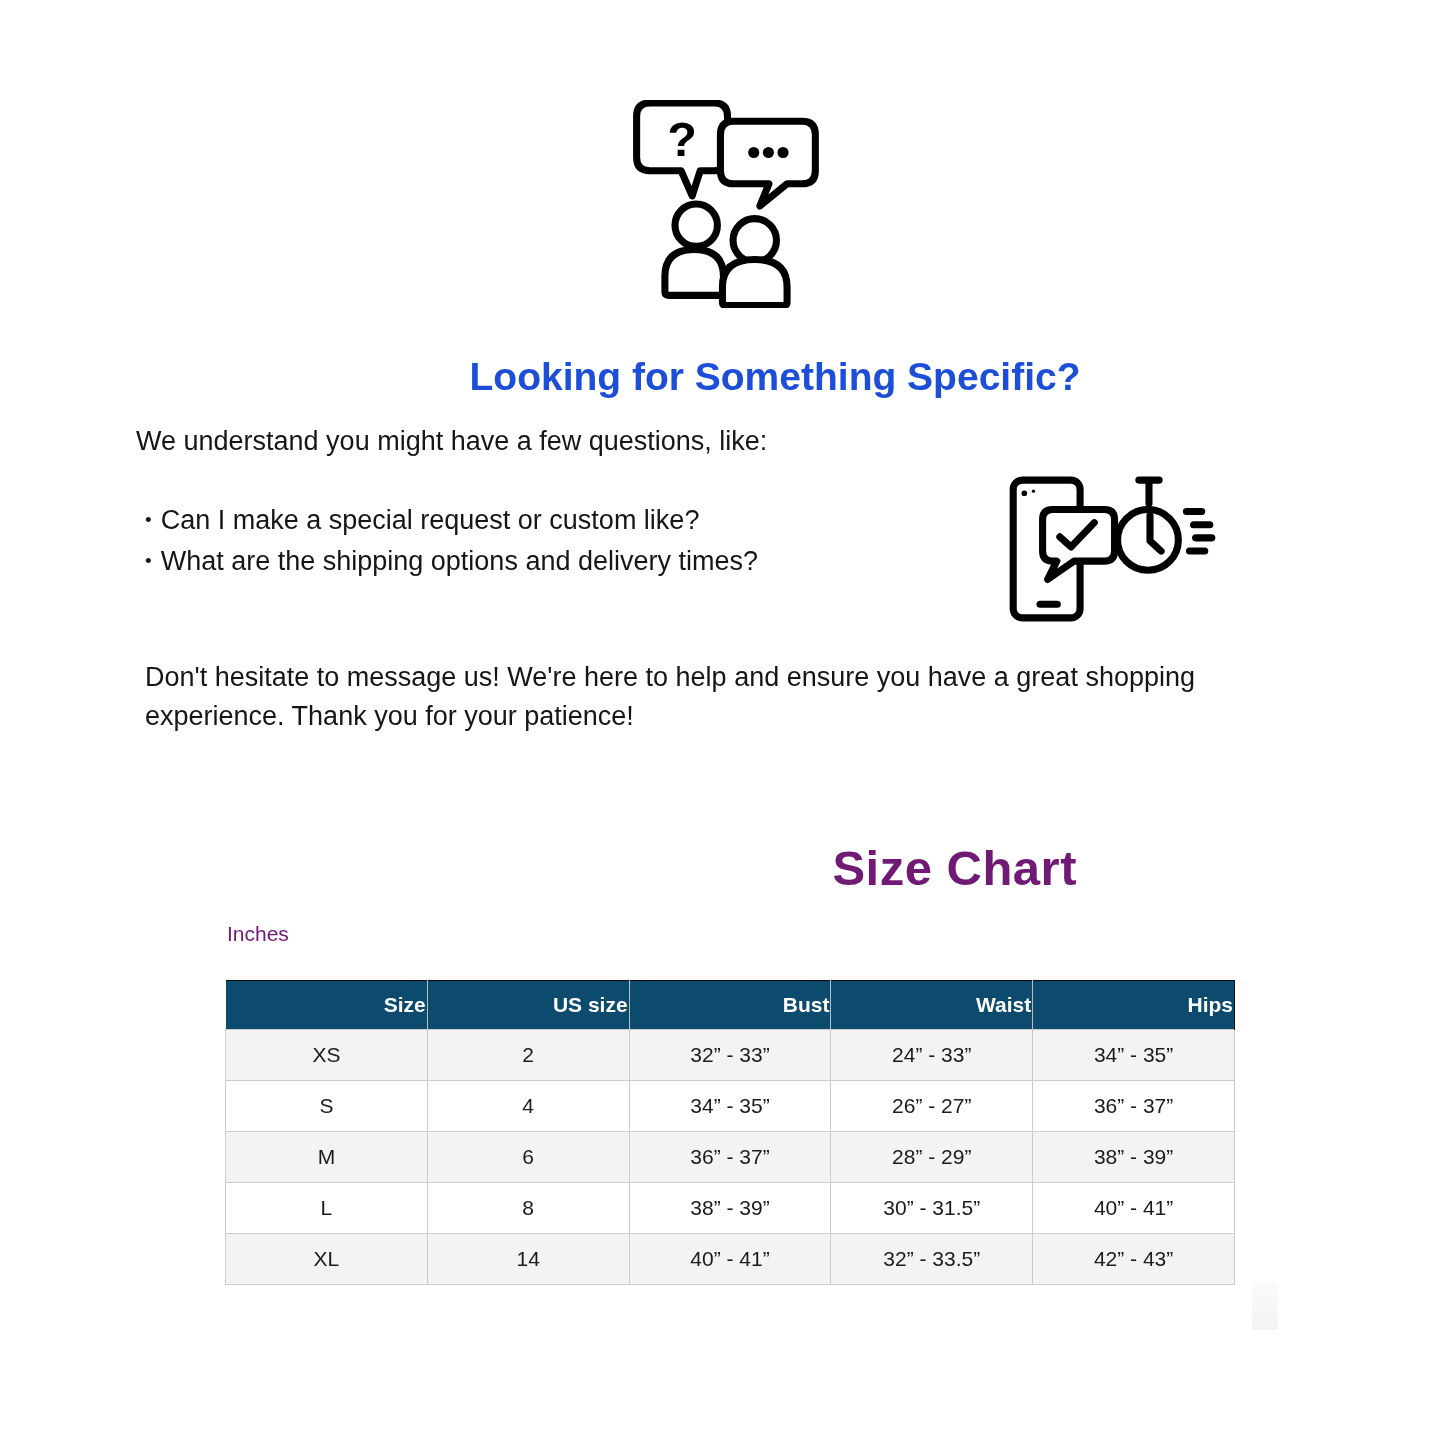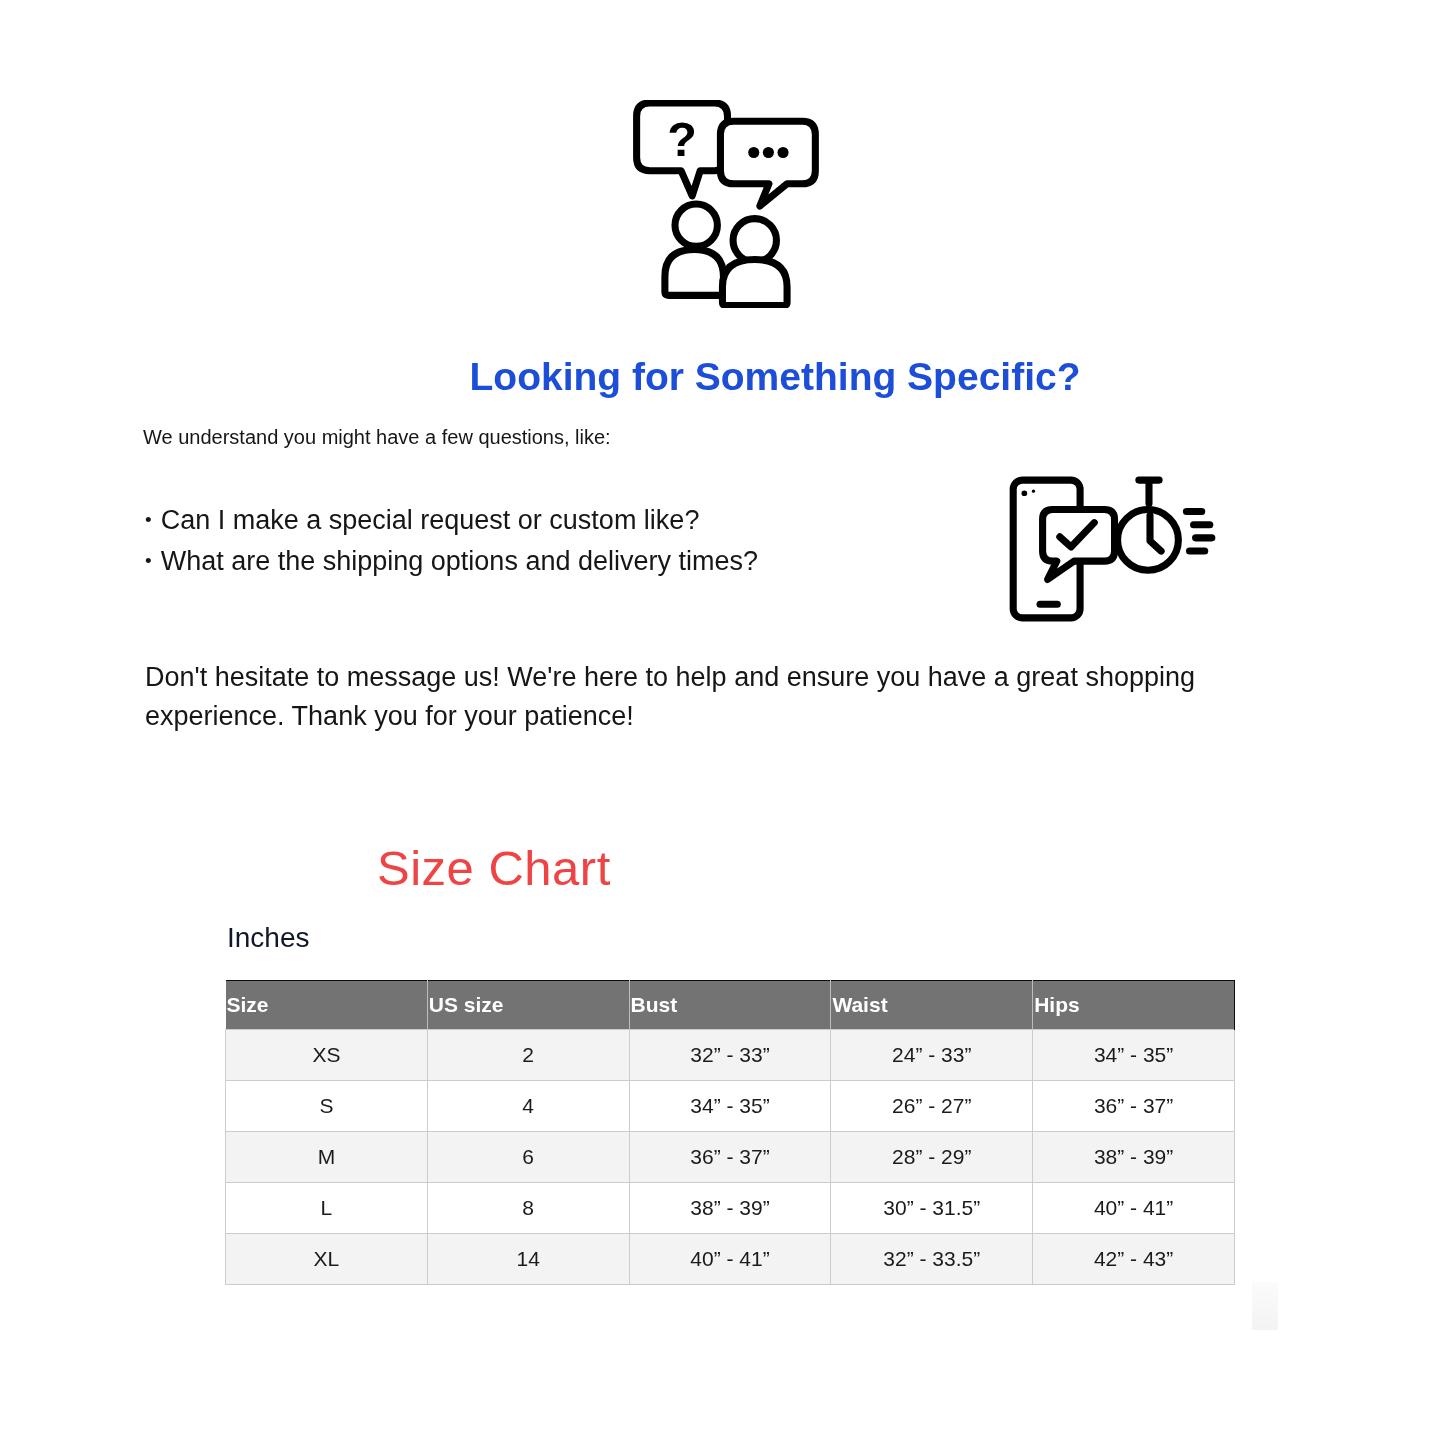--- a/index.html
+++ b/index.html
@@ -15,51 +15,51 @@
 
   
   .people-icon { left: 633px; top: 100px; width: 190px; height: 208px; }
 
   
   .help-heading {
     left: 425px; top: 355px; width: 700px;
     text-align: center;
     font-size: 39px; font-weight: 700; color: #1d4ed8;
   }
-  .help-intro { left: 143px; top: 426px; font-size: 20px; }
+  .help-intro { left: 136px; top: 426px; font-size: 27px; }
   .question-list { left: 145px; top: 501px; font-size: 27px; line-height: 39px; }
   .question-item .bullet { font-size: 19px; margin-right: 9px; position: relative; top: -3px; }
   .closing { left: 145px; top: 658px; font-size: 27px; line-height: 38.5px; }
 
   .phone-icon { left: 1008px; top: 473px; width: 208px; height: 152px; }
 
   .chart-title {
     left: 377px; top: 840px; width: 700px;
-    text-align: left;
-    font-size: 49px; font-weight: 400; color: #ef4444;
+    text-align: right;
+    font-size: 49px; font-weight: 700; color: #701a75;
     letter-spacing: 0.5px;
   }
-  .unit-label { left: 227px; top: 922px; font-size: 28px; color: #0f172a; }
+  .unit-label { left: 227px; top: 922px; font-size: 21px; color: #701a75; }
 
   
   .chart-wrap { left: 225px; top: 980px; width: 1010px; }
   table.size-chart {
     width: 100%;
     border-collapse: collapse;
     table-layout: fixed;
     font-size: 21px;
   }
   table.size-chart th {
-    background: #737373;
+    background: #0c4a6e;
     color: #ffffff;
     font-weight: 700;
     height: 46px;
     border-right: 1px solid #bdbdbd;
     border-top: 1px solid #0a0a0a;
-    text-align: left;
+    text-align: right;
     font-size: 21px;
   }
   table.size-chart th:last-child { border-right: 1px solid #0a0a0a; }
   table.size-chart td {
     height: 48px;
     text-align: center;
     border: 1px solid #cccccc;
     color: #1b1b1b;
     background: #ffffff;
   }

